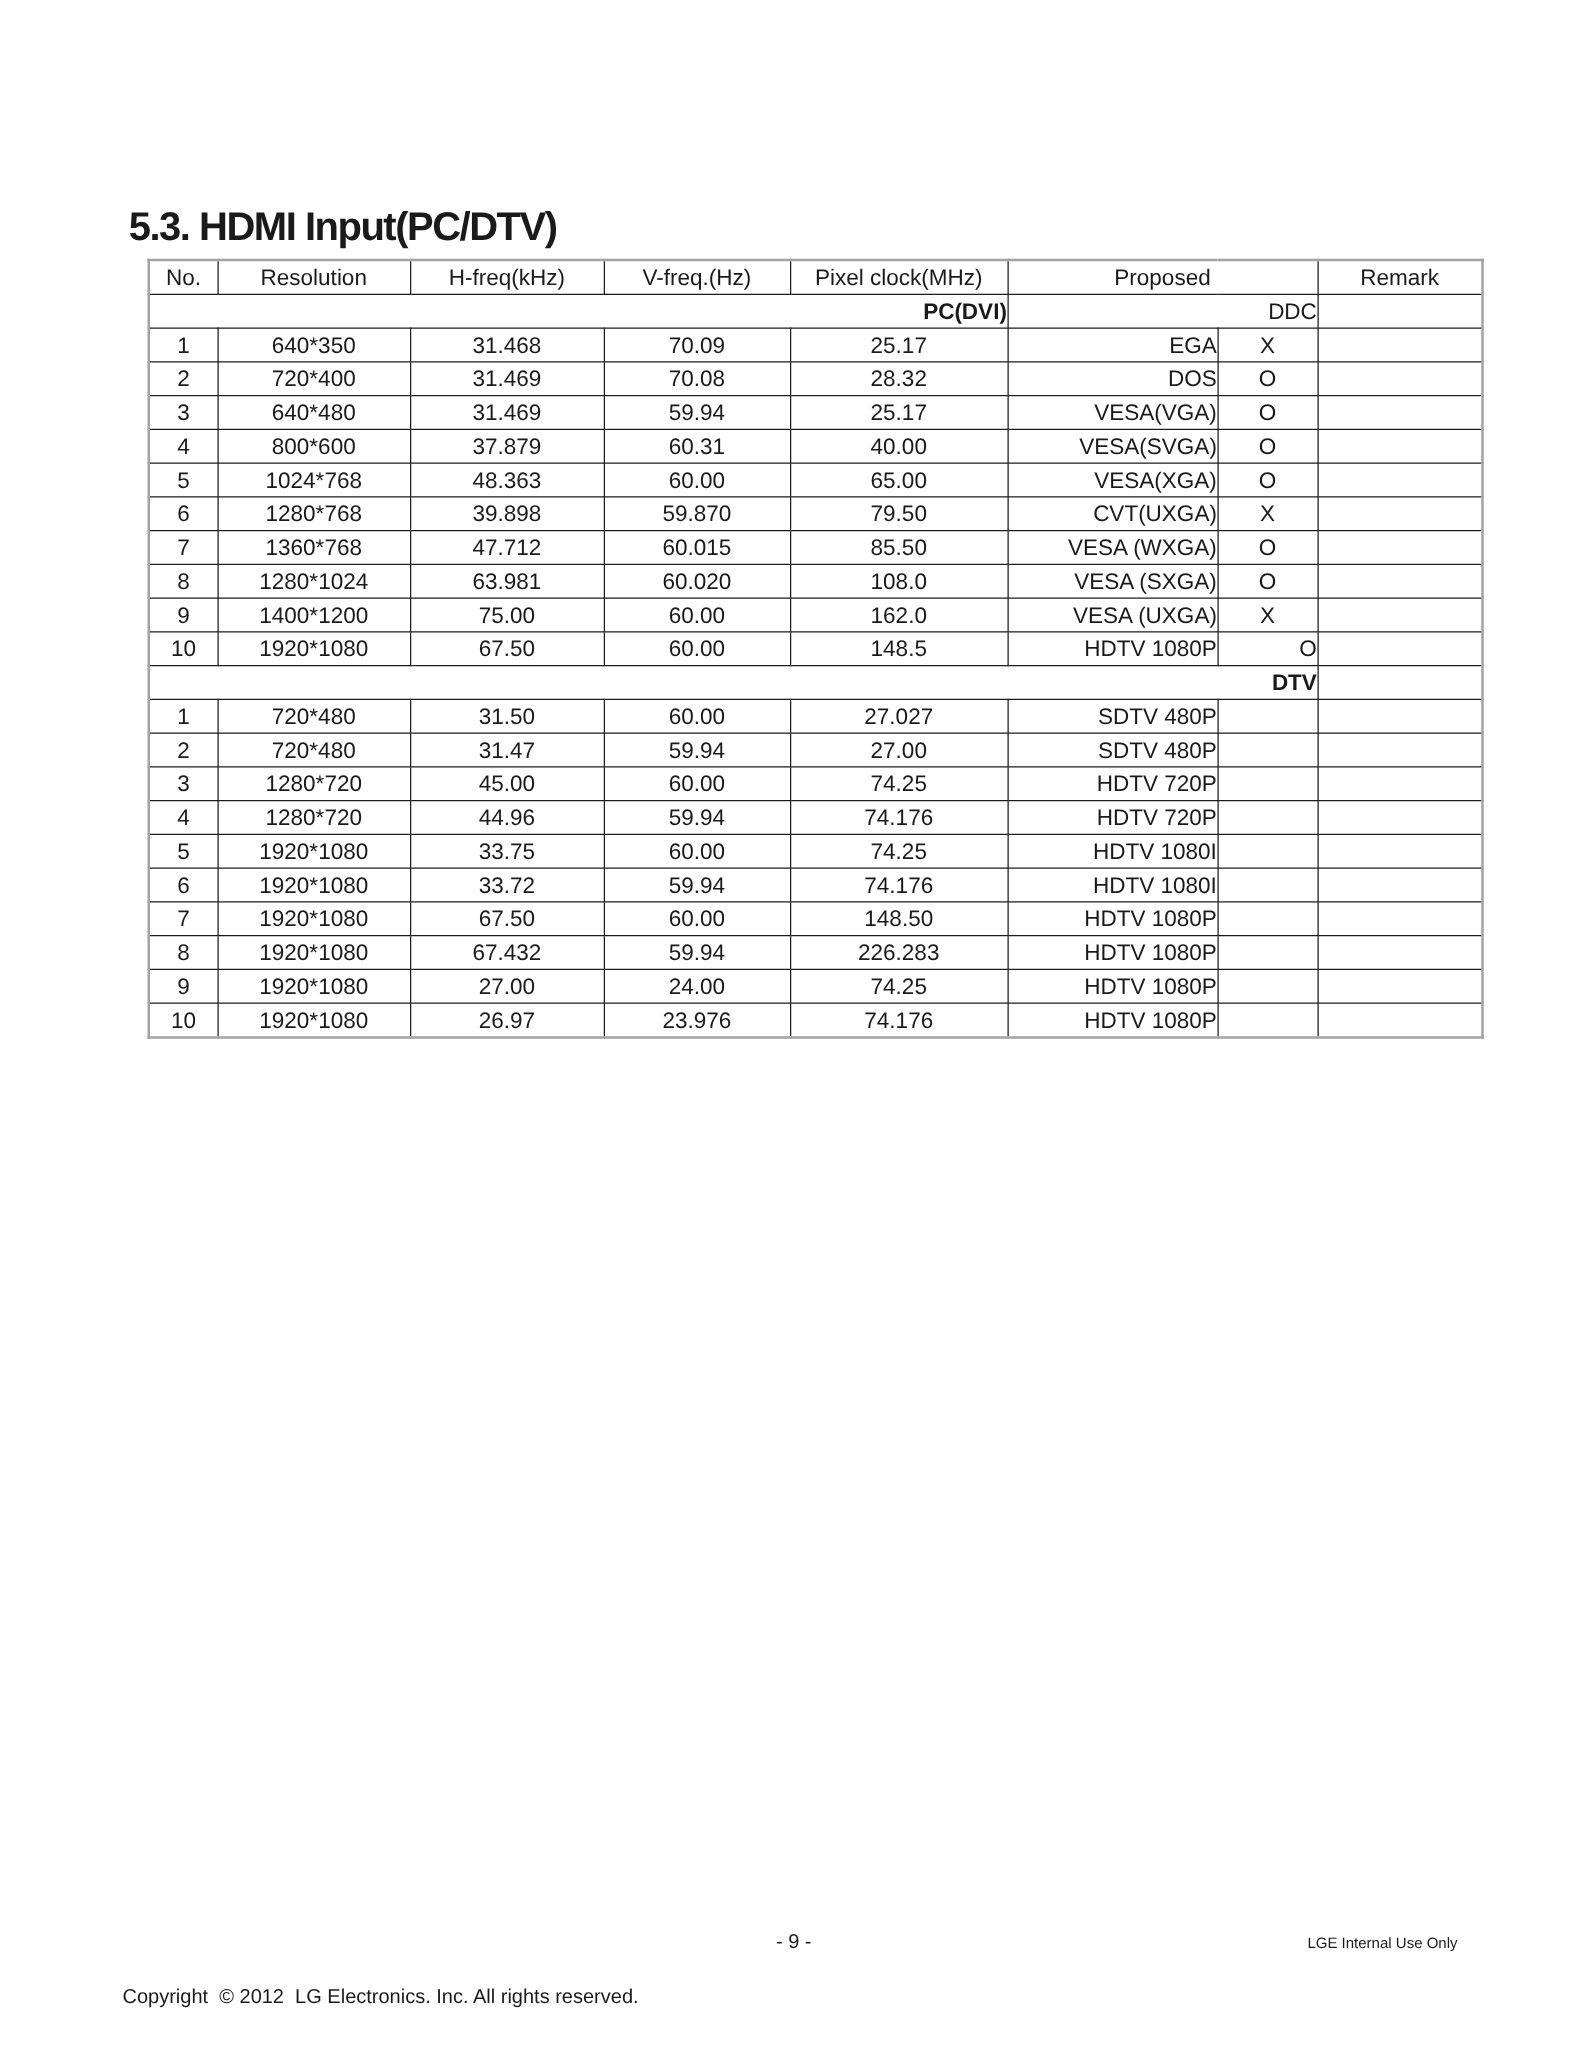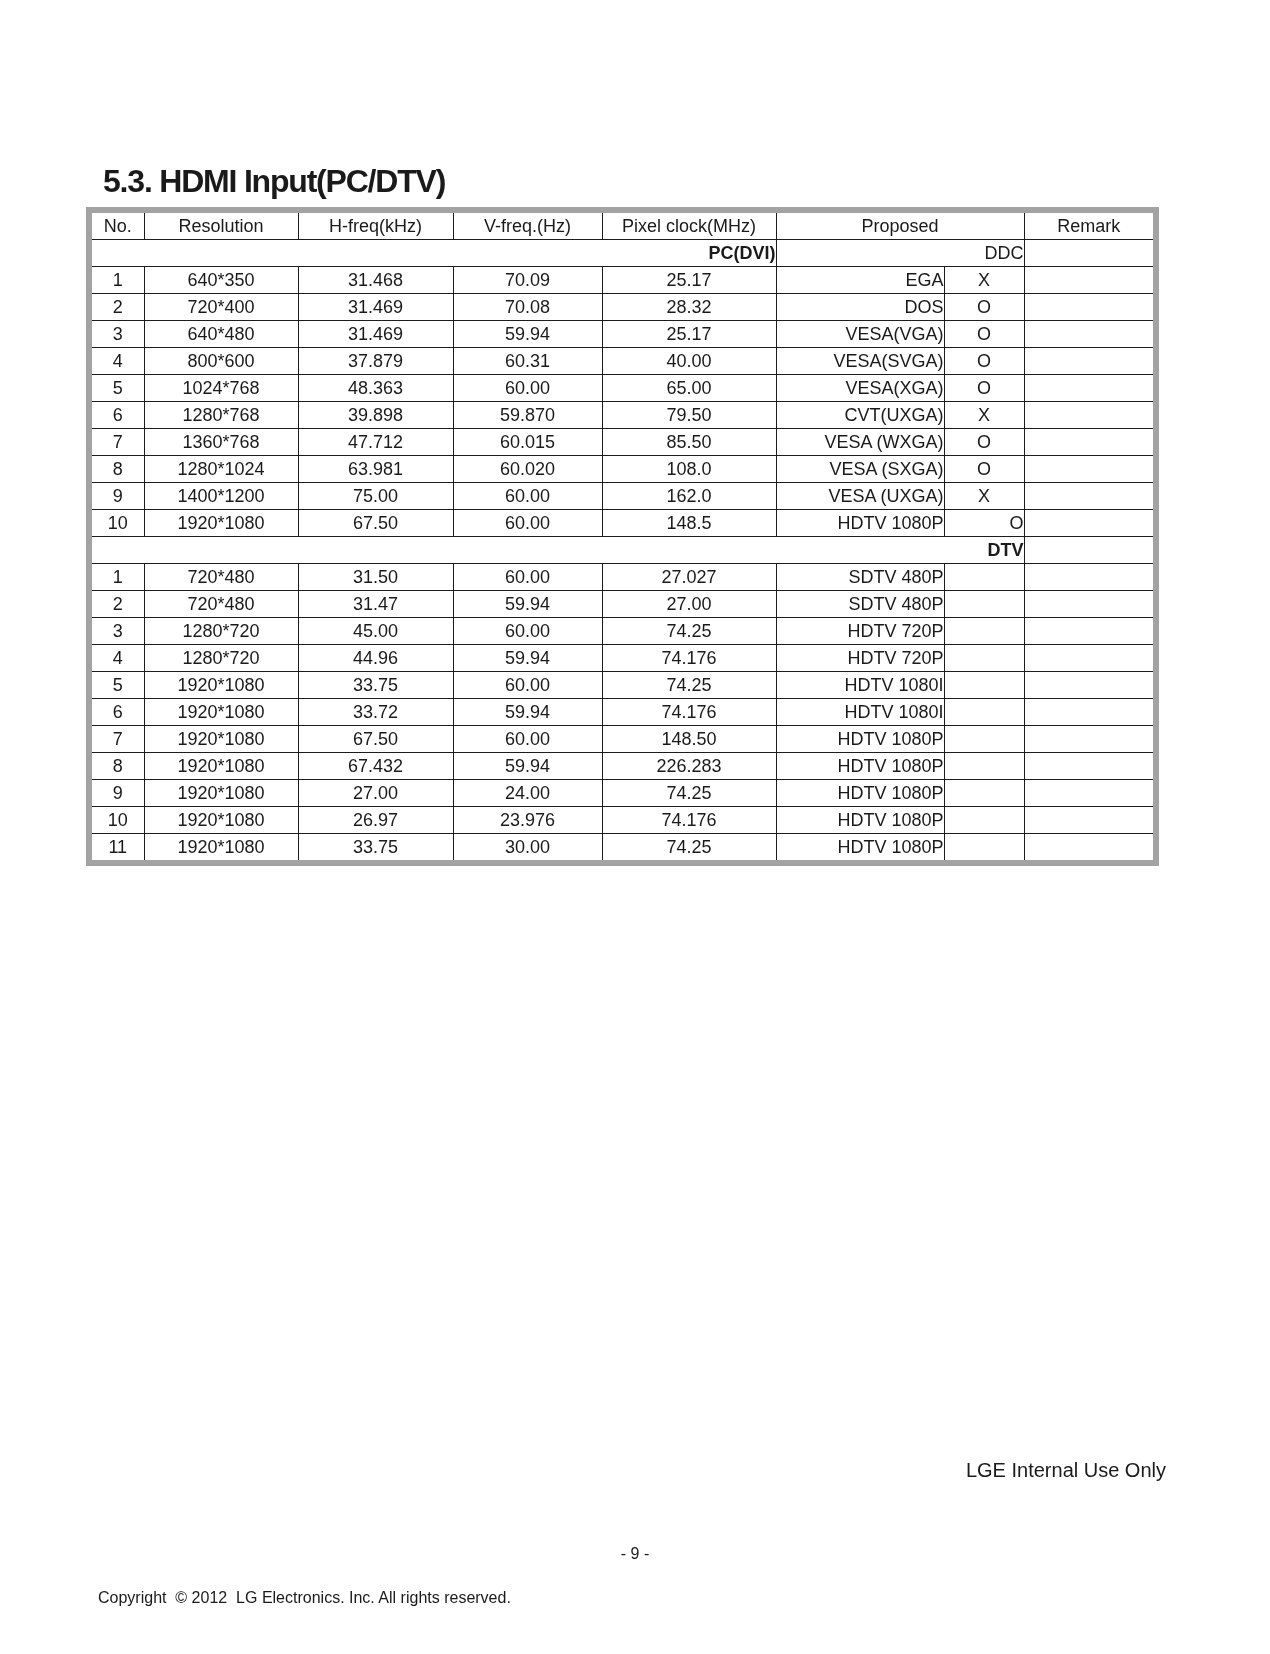--- a/index.html
+++ b/index.html
@@ -17,26 +17,26 @@
     left: 103px;
     top: 166px;
     font-size: 32px;
     font-weight: bold;
     letter-spacing: -1.2px;
     line-height: 30px;
     white-space: nowrap;
   }
   table.spec {
     position: absolute;
-    left: 86px;
+    left: 118px;
     top: 207px;
     width: 1067px;
     border-collapse: collapse;
     table-layout: fixed;
-    border: 6px solid #a3a3a3;
+    border: 2px solid #a3a3a3;
   }
   .spec th, .spec td {
     border: 1.5px solid #1c1c1c;
     height: 26px;
     font-size: 18px;
     font-weight: normal;
     padding: 0;
     vertical-align: middle;
     text-align: center;
     overflow: hidden;
@@ -60,22 +60,22 @@
     position: absolute;
     left: 0;
     top: 1545px;
     width: 1270px;
     text-align: center;
     font-size: 16px;
   }
   .footer-right {
     position: absolute;
     right: 104px;
-    top: 1459px;
-    font-size: 20px;
+    top: 1547px;
+    font-size: 12px;
     white-space: nowrap;
   }
 </style>
 </head>
 <body>
 
 <div class="page">
 
   <div class="title">5.3. HDMI Input(PC/DTV)</div>
 
@@ -304,30 +304,20 @@
         <tr>
           <td>10</td>
           <td>1920*1080</td>
           <td>26.97</td>
           <td>23.976</td>
           <td>74.176</td>
           <td class="l">HDTV 1080P</td>
           <td></td>
           <td></td>
         </tr>
-        <tr>
-          <td>11</td>
-          <td>1920*1080</td>
-          <td>33.75</td>
-          <td>30.00</td>
-          <td>74.25</td>
-          <td class="l">HDTV 1080P</td>
-          <td></td>
-          <td></td>
-        </tr>
       </tbody>
   </table>
 
   <div class="footer-left">
     <div>Copyright  © 2012  LG Electronics. Inc. All rights reserved.</div>
     <div>Only for training and service purposes</div>
   </div>
 
   <div class="footer-center">- 9 -</div>
 

